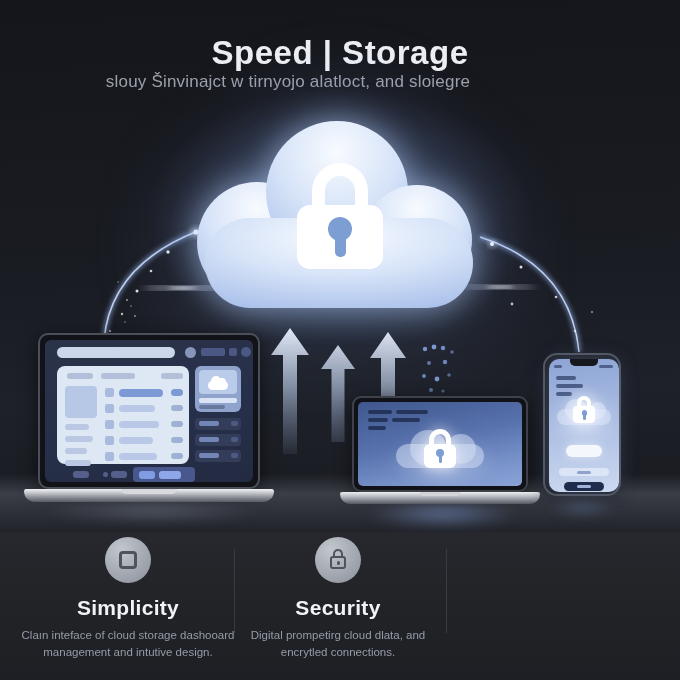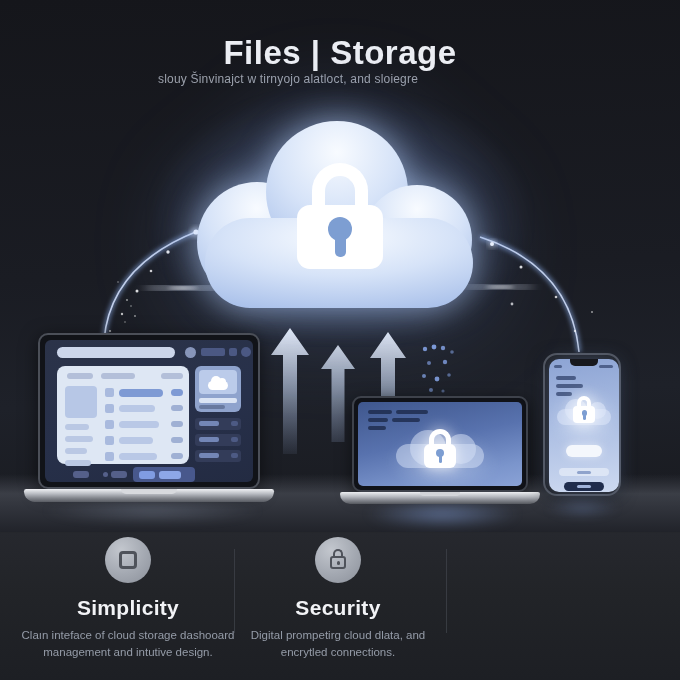--- a/index.html
+++ b/index.html
@@ -6,21 +6,21 @@
   *{box-sizing:border-box;}
   .stage{position:relative;width:680px;height:680px;margin:0 auto;overflow:hidden;
     font-family:"Liberation Sans",sans-serif;
     background:linear-gradient(178deg,#15161b 0%,#1a1c23 40%,#1e2129 58%,#1a1c22 72%,#17191f 100%);}
   .abs{position:absolute;}
 
   
   .title{position:absolute;top:34px;left:0;width:680px;text-align:center;
     font-size:33px;font-weight:700;letter-spacing:.5px;color:#eceef3;}
   .subtitle{position:absolute;top:72px;left:0;width:576px;text-align:center;
-    font-size:12px;color:#9ba0ab;letter-spacing:.2px;}
+    font-size:17px;color:#9ba0ab;letter-spacing:.2px;}
 
   
   .cloud-halo{position:absolute;left:150px;top:88px;width:380px;height:250px;z-index:2;
     background:radial-gradient(ellipse at 50% 52%,rgba(165,195,250,.26) 0%,rgba(130,160,230,.10) 50%,rgba(0,0,0,0) 72%);
     filter:blur(6px);}
   .cloud-svg{position:absolute;left:165px;top:100px;z-index:3;
     filter:drop-shadow(0 0 16px rgba(185,210,250,.6)) drop-shadow(0 0 48px rgba(130,165,240,.35));}
   .main-lock{position:absolute;left:297px;top:163px;width:86px;height:106px;z-index:4;}
   .main-lock .shackle{position:absolute;left:15px;top:0;width:56px;height:52px;
     border:13px solid #fff;border-bottom:none;border-radius:28px 28px 0 0;}
@@ -100,21 +100,21 @@
   .g-lock-bd{position:absolute;left:15px;top:19px;width:16px;height:13px;border:2.5px solid #4f535b;border-radius:3px;}
   .g-lock-dot{position:absolute;left:21.5px;top:24px;width:3.5px;height:3.5px;border-radius:50%;background:#4f535b;}
   .f-title{margin-top:13px;font-size:21px;font-weight:700;color:#f2f3f6;letter-spacing:.3px;}
   .f-desc{margin-top:7px;padding:0 6px;font-size:11.5px;line-height:1.5;color:#959ca8;}
 </style>
 </head>
 <body>
 
 <div class="stage">
 
-  <div class="title">Files | Storage</div>
+  <div class="title">Speed | Storage</div>
   <div class="subtitle">slouy Šinvinajct w tirnyojo alatloct, and sloiegre</div>
 
   <svg class="fx" width="680" height="680" viewBox="0 0 680 680">
     <defs>
       <filter id="blurS">
           <feGaussianBlur stdDeviation="2.2"></feGaussianBlur>
         </filter>
       <filter id="blurM">
           <feGaussianBlur stdDeviation="4"></feGaussianBlur>
         </filter>

